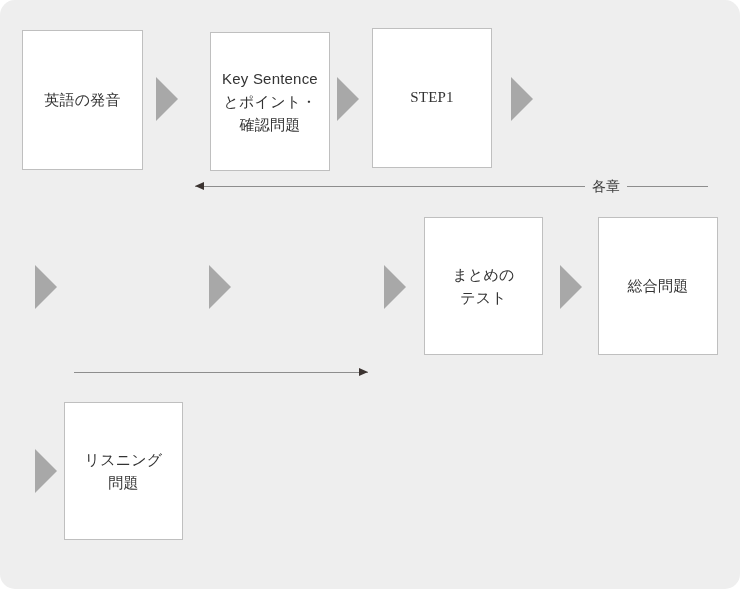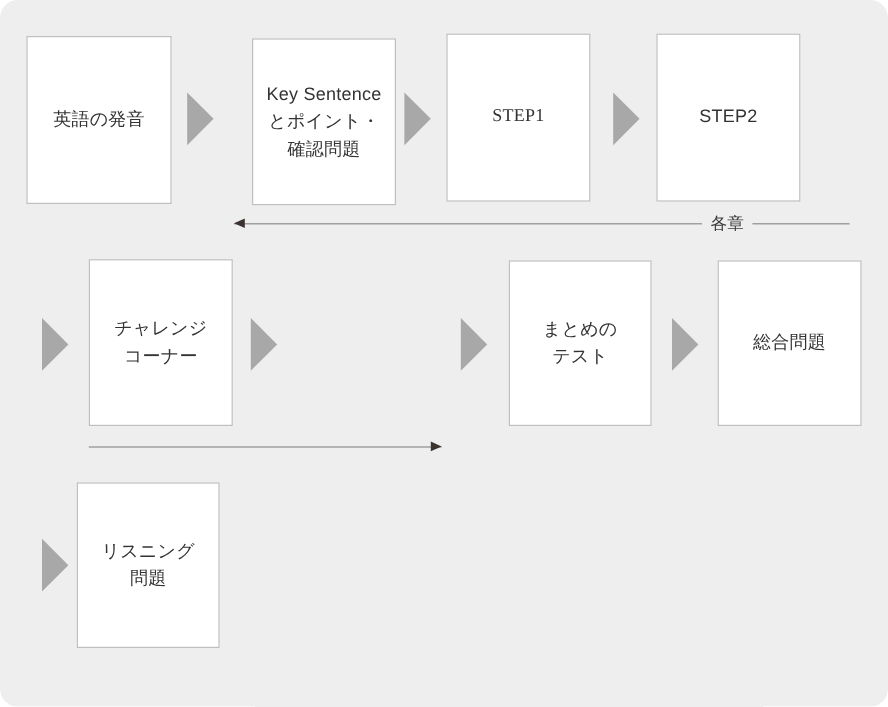--- a/index.html
+++ b/index.html
@@ -103,34 +103,27 @@
   </div>
 
   <div class="arrow-tri" style="left:337px; top:77px;"></div>
 
   <div class="node" style="left:372px; top:28px; width:120px; height:140px;font-family:Liberation Serif, serif;">
     <span class="node-label">STEP1</span>
   </div>
 
   <div class="arrow-tri" style="left:511px; top:77px;"></div>
 
-  <div class="node" style="left:547px; top:28px; width:120px; height:140px;">
-    <span class="node-label">STEP2</span>
-  </div>
 
   <div class="flow-line" style="left:195px; top:186px; width:513px;"></div>
   <div class="head-left" style="left:195px; top:182px;"></div>
   <div class="line-caption" style="left:585px; top:179px;">各章</div>
 
   <div class="arrow-tri" style="left:35px; top:265px;"></div>
 
-  <div class="node" style="left:74px; top:216px; width:120px; height:139px;">
-    <span class="node-label">チャレンジ
-コーナー</span>
-  </div>
 
   <div class="arrow-tri" style="left:209px; top:265px;"></div>
 
 
   <div class="arrow-tri" style="left:384px; top:265px;"></div>
 
   <div class="node" style="left:424px; top:217px; width:119px; height:138px;">
     <span class="node-label">まとめの
 テスト</span>
   </div>

